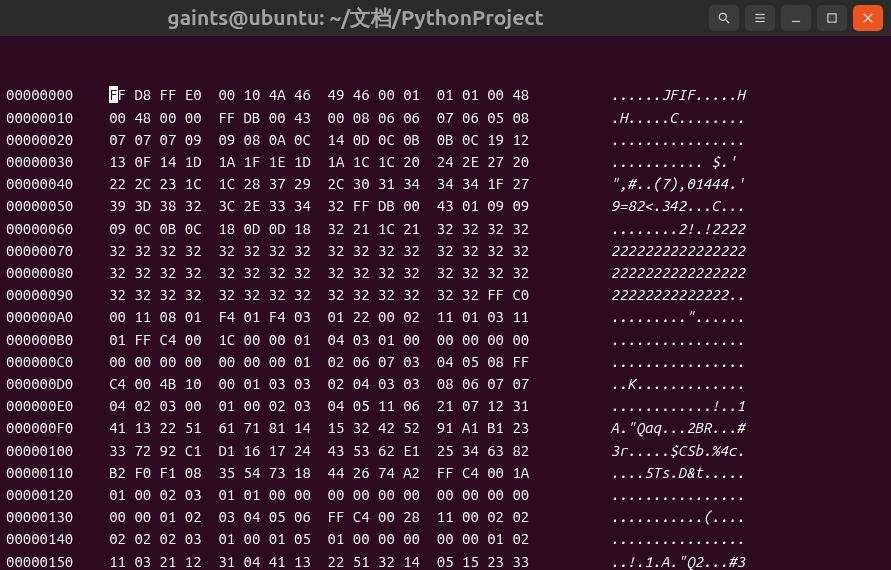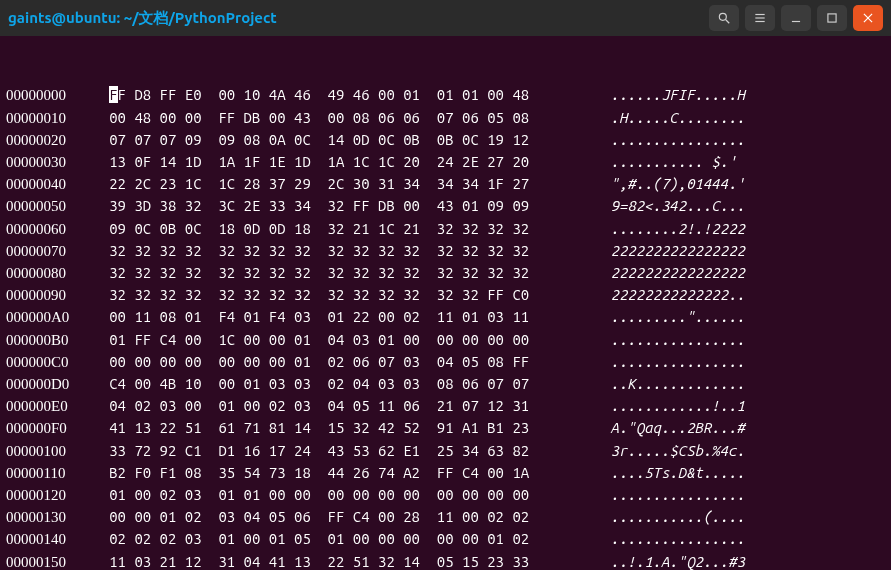--- a/index.html
+++ b/index.html
@@ -15,25 +15,25 @@
   .titlebar {
     height: 36px;
     background: #2b2b2b;
     display: flex;
     align-items: center;
     padding: 0 8px;
     gap: 6px;
   }
   .title-text {
     flex: 1;
-    text-align: left;
-    color: #0ea5e9;
+    text-align: center;
+    color: #a3a3a3;
     font-family: Ubuntu, "DejaVu Sans", sans-serif;
     font-weight: bold;
-    font-size: 15px;
+    font-size: 21px;
   }
   .tb-btn {
     width: 30px;
     height: 26px;
     border-radius: 5px;
     background: #3b3b3b;
     display: flex;
     align-items: center;
     justify-content: center;
     color: #d0d0d0;
@@ -42,21 +42,21 @@
   .tb-btn.close { background: #e95420; color: #fff; }
   .tb-btn svg { width: 14px; height: 14px; stroke: #d0d0d0; stroke-width: 2; fill: none; }
   .tb-btn.close svg { stroke: #fff; }
   .terminal {
     padding: 4px 6px 0 6px;
     line-height: 22.2px;
     white-space: pre;
     letter-spacing: 0;
   }
   .row { display: flex; }
-  .offset { width: 78px; font-family: Liberation Serif, serif; }
+  .offset { width: 78px; }
   .hex { width: 510px; }
   .ascii { flex: 1; font-style: italic; }
   .cursor {
     background: #ffffff;
     color: #2d0922;
   }
 </style>
 </head>
 <body>
 

